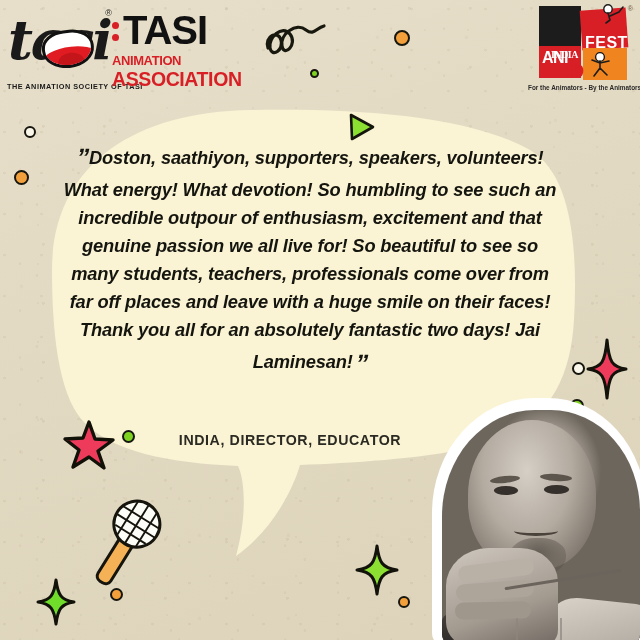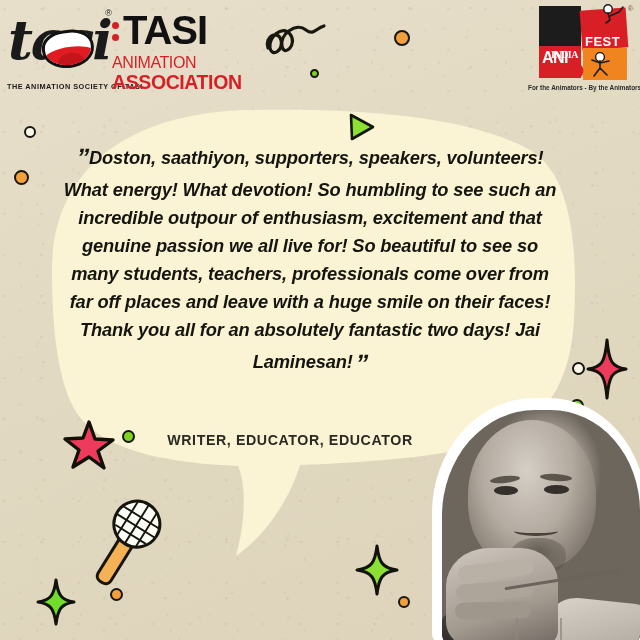--- a/index.html
+++ b/index.html
@@ -43,33 +43,33 @@
   .tasi-reg { position:absolute; right:6px; top:2px; font-size:9px; color:#1a1a1a; }
   .tasi-tag { position:absolute; left:1px; top:76px; font-size:7.3px; font-weight:700;
     letter-spacing:.5px; color:#1a1a1a; white-space:nowrap; }
 
   
   .tasi-text-logo { position:absolute; left:112px; top:10px; width:150px; }
   .ttl-row1 { display:flex; align-items:center; gap:4px; }
   .ttl-dots { display:flex; flex-direction:column; gap:5px; padding-top:3px; }
   .ttl-dot { width:7px; height:7px; border-radius:50%; background:#d81f26; }
   .ttl-tasi { font-size:40px; font-weight:800; color:#111; letter-spacing:-1px; line-height:1; }
-  .ttl-anim { font-size:16px; font-weight:400; color:#d81f26; letter-spacing:-.4px; line-height:1.12; margin-top:4px; }
+  .ttl-anim { font-size:13px; font-weight:700; color:#d81f26; letter-spacing:-.4px; line-height:1.12; margin-top:4px; }
   .ttl-assoc { font-size:19.5px; font-weight:800; color:#d81f26; letter-spacing:-.4px; line-height:1.12; }
 
   
   .anifest { position:absolute; right:4px; top:4px; width:108px; height:98px; }
   .af-grid { position:relative; width:100px; height:76px; margin-left:5px; }
   .af-black { position:absolute; left:6px; top:2px; width:42px; height:72px; background:#1c1c1c; }
   .af-red-l  { position:absolute; left:6px; top:42px; width:42px; height:32px; background:#d81f26; }
   .af-red-r  { position:absolute; left:48px; top:5px; width:46px; height:40px; background:#d81f26; transform:rotate(-4deg); }
   .af-orange { position:absolute; left:50px; top:44px; width:44px; height:32px; background:#f08520; }
   .af-ani   { position:absolute; left:9px; top:45px; font-size:16px; font-weight:700; color:#fff; letter-spacing:-.5px; }
   .af-india { position:absolute; left:18px; top:45px; font-size:10px; font-weight:800; color:#fff; letter-spacing:-.5px;font-family:Liberation Serif, serif; }
-  .af-fest  { position:absolute; left:52px; top:30px; font-size:13px; font-weight:800; color:#fff; letter-spacing:.5px; }
+  .af-fest  { position:absolute; left:52px; top:30px; font-size:16px; font-weight:800; color:#fff; letter-spacing:.5px; }
   .af-24    { position:absolute; left:32px; top:58px; font-size:17px; font-weight:800; color:#d81f26; }
   .af-reg   { position:absolute; right:0px; top:1px; font-size:7px; color:#6b5a42; }
   .af-fig1  { position:absolute; left:66px; top:0px; width:26px; height:20px; }
   .af-fig2  { position:absolute; left:54px; top:48px; width:28px; height:26px; }
   .af-tag { position:absolute; left:0; top:80px; width:108px; text-align:center;
     font-size:6.4px; font-weight:700; color:#2a2a2a; white-space:nowrap; }
 
   
   .bubble-wrap { position:absolute; left:0; top:0; width:640px; height:640px; pointer-events:none; }
   .bubble-text {
@@ -204,21 +204,21 @@
         <path d="M13,9 L13,16 M13,11 L5,8 M13,11 L22,9 M13,16 L7,24 M13,16 L20,23" stroke="#1c1c1c" stroke-width="1.6" fill="none" stroke-linecap="round"></path>
       </svg>
     </div>
     <div class="af-tag">For the Animators - By the Animators</div>
   </div>
 
   <div class="bubble-text">
     <span class="q-open">”</span><span>Doston, saathiyon, supporters, speakers, volunteers! What energy! What devotion! So humbling to see such an incredible outpour of enthusiasm, excitement and that genuine passion we all live for! So beautiful to see so many students, teachers, professionals come over from far off places and leave with a huge smile on their faces! Thank you all for an absolutely fantastic two days! Jai Laminesan!</span><span class="q-close">”</span>
   </div>
 
-  <div class="attrib-role">WRITER, EDUCATOR, EDUCATOR</div>
+  <div class="attrib-role">INDIA, DIRECTOR, EDUCATOR</div>
 
   <svg class="swirl" viewBox="0 0 78 52">
     <path d="M6,30 C2,18 16,12 19,22 C22,32 10,40 8,30 C6,20 20,6 28,16 C36,26 22,40 20,28
              C18,16 34,4 44,12 C52,18 54,10 62,8" fill="none" stroke="#18180f" stroke-width="3.2" stroke-linecap="round"></path>
   </svg>
 
   <span class="dot" style="left:394px; top:30px; width:16px; height:16px; background:#f2a03c;"></span>
   <span class="dot" style="left:310px; top:69px; width:9px;  height:9px;  background:#7ed321;"></span>
 
   <svg class="tri-green" style="left:348px; top:112px; width:28px; height:30px;" viewBox="0 0 28 30">

